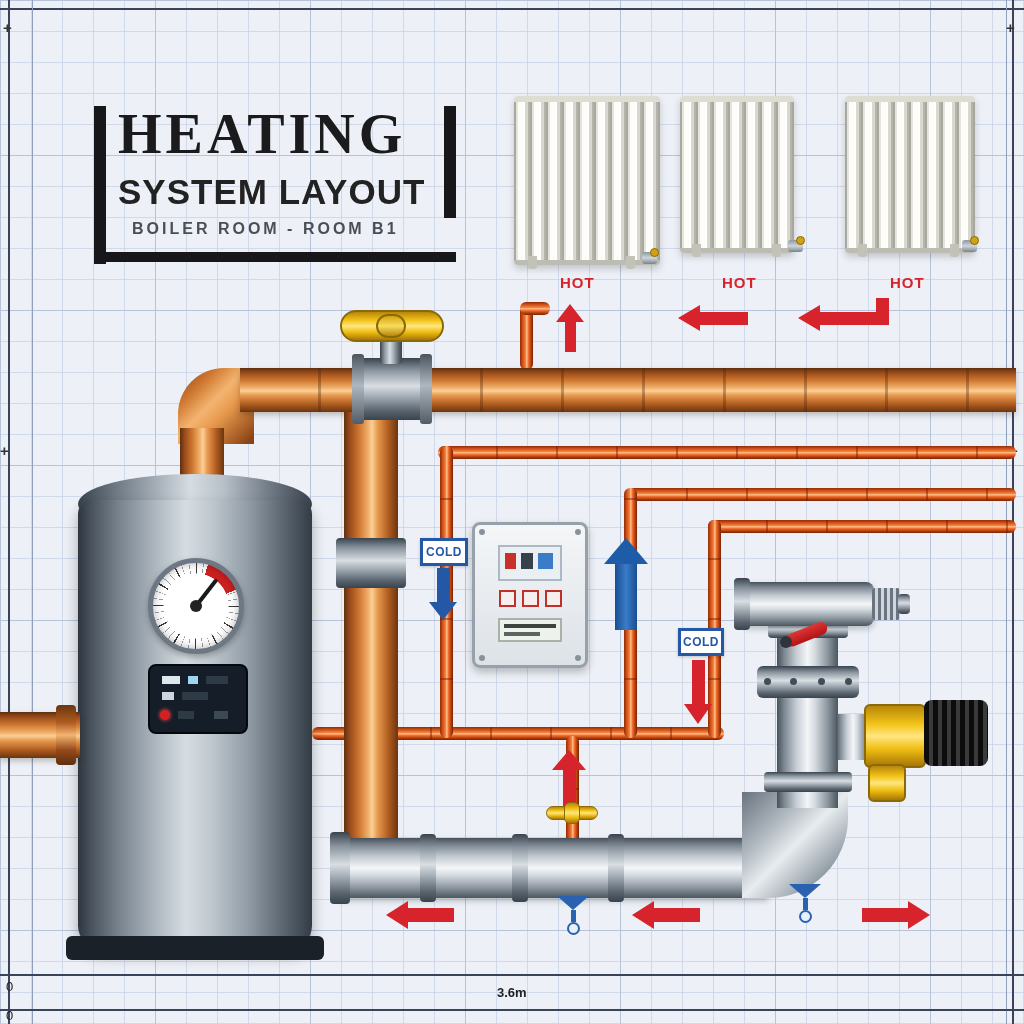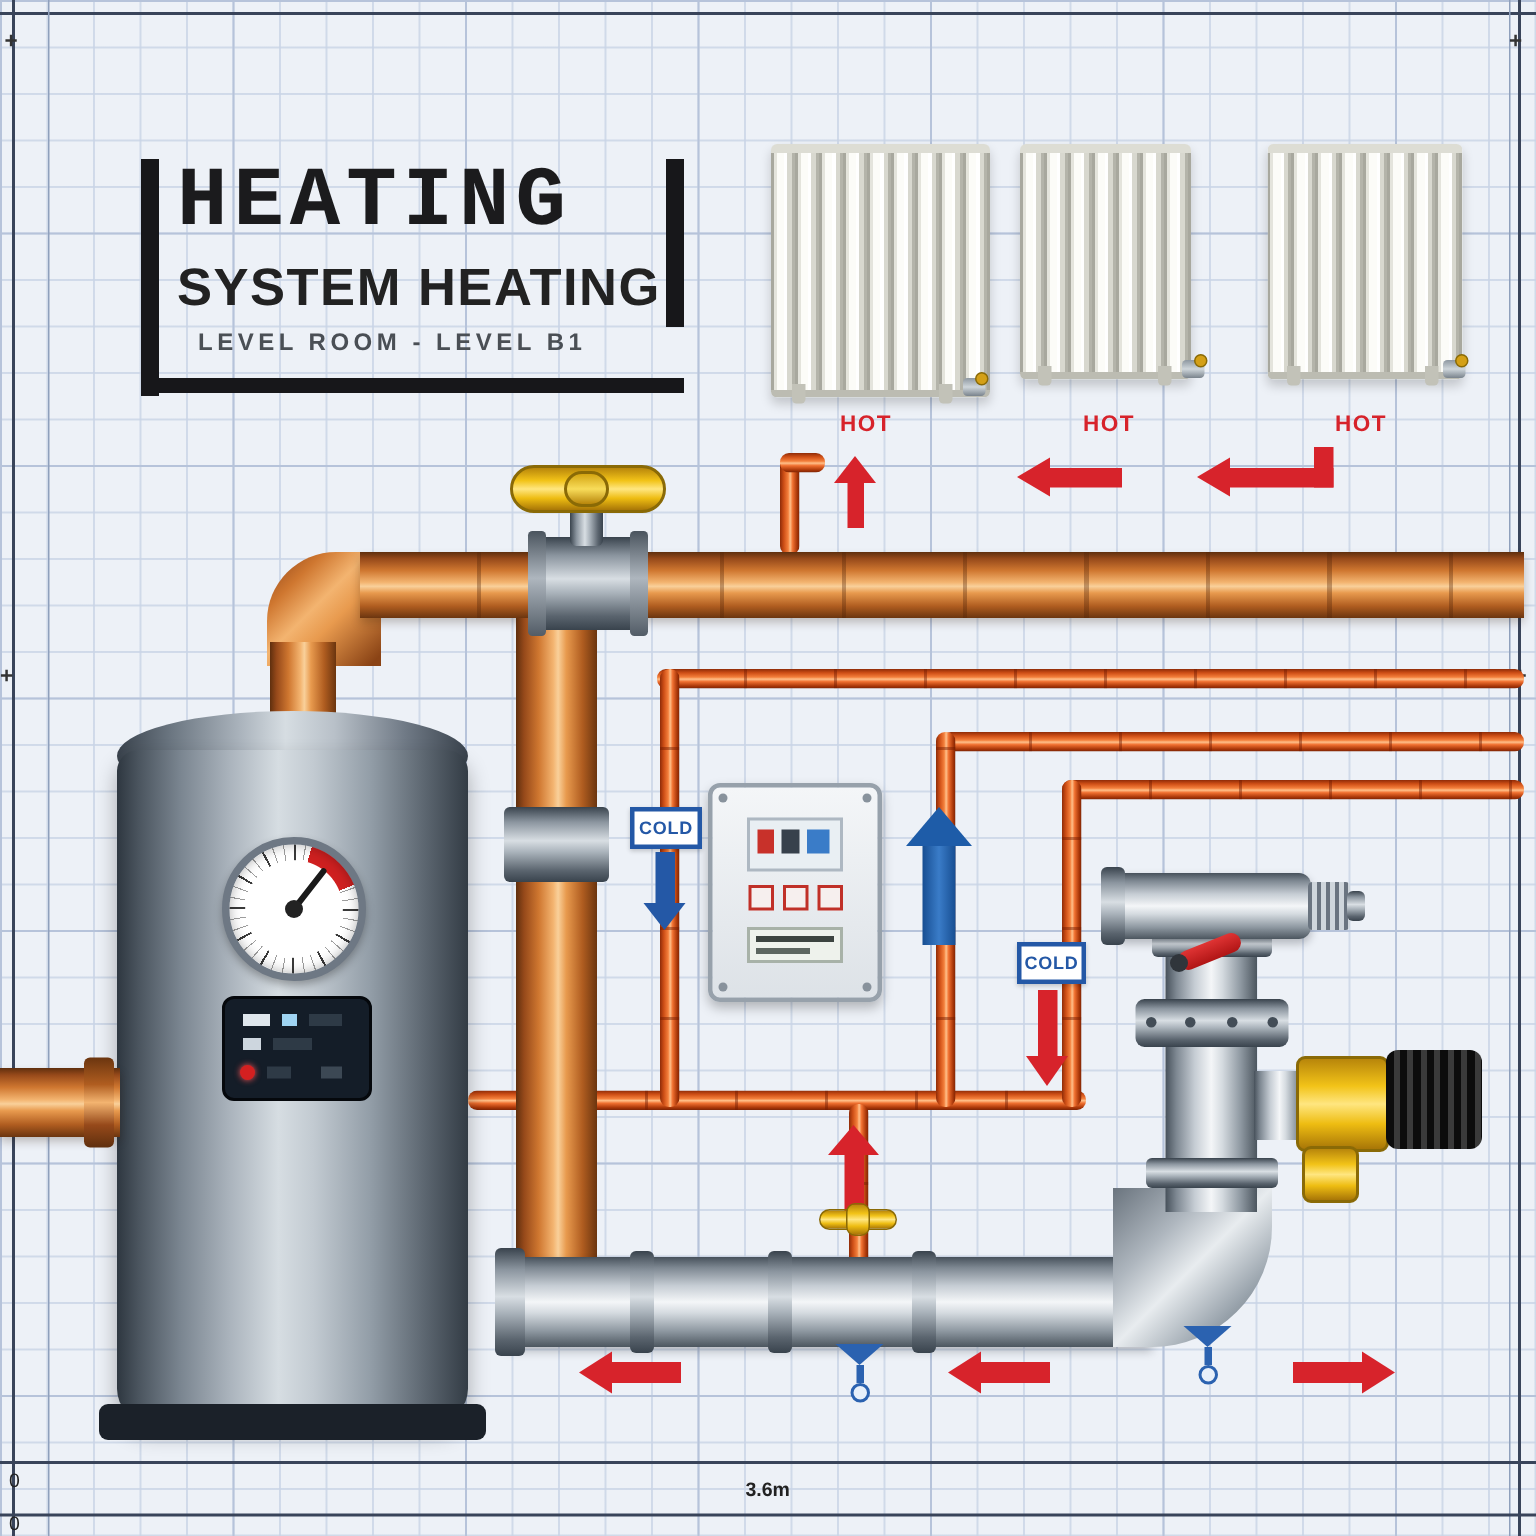--- a/index.html
+++ b/index.html
@@ -38,21 +38,21 @@
     background:repeating-linear-gradient(90deg,#a8a89e 0 2px,#e4e4dc 2px 4px,#fcfcf8 4px 9px,#ffffff 9px 11px,#d8d8cf 11px 14px,#b4b4aa 14px 16px);
     border-top:6px solid #dddDD4;border-bottom:5px solid #bcbcb2;border-radius:4px;
     box-shadow:0 4px 7px rgba(0,0,0,.18);
   }
   .rad-foot{width:9px;height:13px;background:#c2c2b8;border-radius:0 0 3px 3px;}
   .rad-valve{width:15px;height:12px;background:linear-gradient(180deg,#8d97a0,#cfd6db 50%,#79838c);border-radius:3px;}
   .rad-valve-dot{width:7px;height:7px;border-radius:50%;background:#d4a017;border:1px solid #8a6a06;}
   
   .hot{color:var(--red);font-weight:bold;font-size:15px;letter-spacing:1px;}
   .coldbox{background:#fff;border:3px solid var(--blue);color:var(--blue);font-weight:bold;font-size:12px;letter-spacing:.5px;display:flex;align-items:center;justify-content:center;box-shadow:0 1px 3px rgba(0,0,0,.2);}
-  .t1{font-family:Liberation Mono, monospace;font-weight:bold;font-size:56px;letter-spacing:4px;color:var(--ink);}
+  .t1{font-family:Liberation Serif, serif;font-weight:bold;font-size:56px;letter-spacing:4px;color:var(--ink);}
   .t2{font-family:"Liberation Sans",sans-serif;font-weight:800;font-size:35px;letter-spacing:1px;color:#222;}
   .t3{font-size:16px;font-weight:600;letter-spacing:3px;color:#4a4f55;}
   .ruler{font-size:13px;color:#222;}
   .plus{font-size:15px;color:#333;font-weight:bold;}
   .bar{background:#17171a;}
   .frameline{background:#39445a;}
   
   .gauge{
     width:96px;height:96px;border-radius:50%;box-sizing:border-box;border:5px solid #6e7884;
     background:
@@ -83,22 +83,22 @@
   <span class="c plus" style="left:1009px;top:442px;">+</span>
   <span class="c ruler" style="left:6px;top:979px;">0</span>
   <span class="c ruler" style="left:6px;top:1008px;">0</span>
   <span class="c ruler" style="left:497px;top:985px;font-weight:bold;">3.6m</span>
 
   <div class="c" style="left:90px;top:100px;width:370px;height:170px;">
     <div class="c bar" style="left:4px;top:6px;width:12px;height:158px;"></div>
     <div class="c bar" style="left:354px;top:6px;width:12px;height:112px;"></div>
     <div class="c bar" style="left:4px;top:152px;width:362px;height:10px;"></div>
     <div class="c t1" style="left:28px;top:2px;">HEATING</div>
-    <div class="c t2" style="left:28px;top:72px;">SYSTEM HEATING</div>
-    <div class="c t3" style="left:42px;top:120px;">LEVEL ROOM - LEVEL B1</div>
+    <div class="c t2" style="left:28px;top:72px;">SYSTEM LAYOUT</div>
+    <div class="c t3" style="left:42px;top:120px;">BOILER ROOM - ROOM B1</div>
   </div>
 
   <div class="c radiator" style="left:514px;top:96px;width:146px;height:158px;"></div>
   <div class="c rad-foot" style="left:528px;top:256px;"></div>
   <div class="c rad-foot" style="left:626px;top:256px;"></div>
   <div class="c rad-valve" style="left:642px;top:252px;"></div>
   <div class="c rad-valve-dot" style="left:650px;top:248px;"></div>
 
   <div class="c radiator" style="left:680px;top:96px;width:114px;height:146px;"></div>
   <div class="c rad-foot" style="left:692px;top:244px;"></div>

